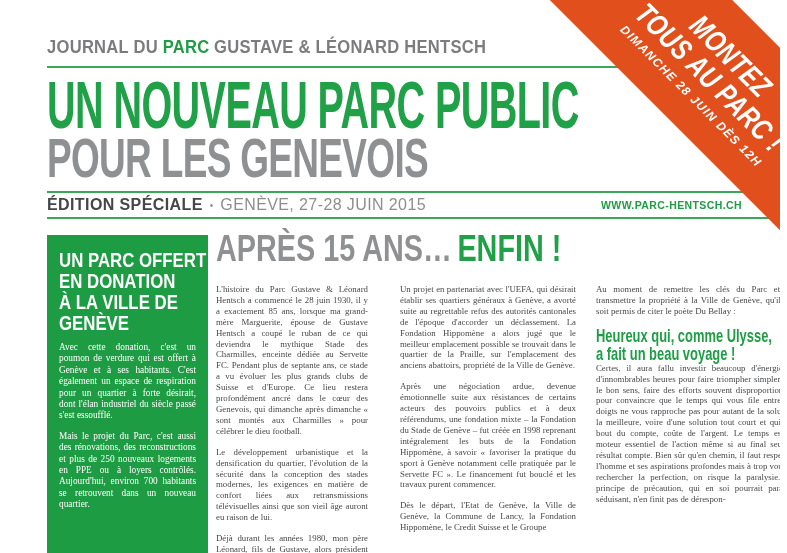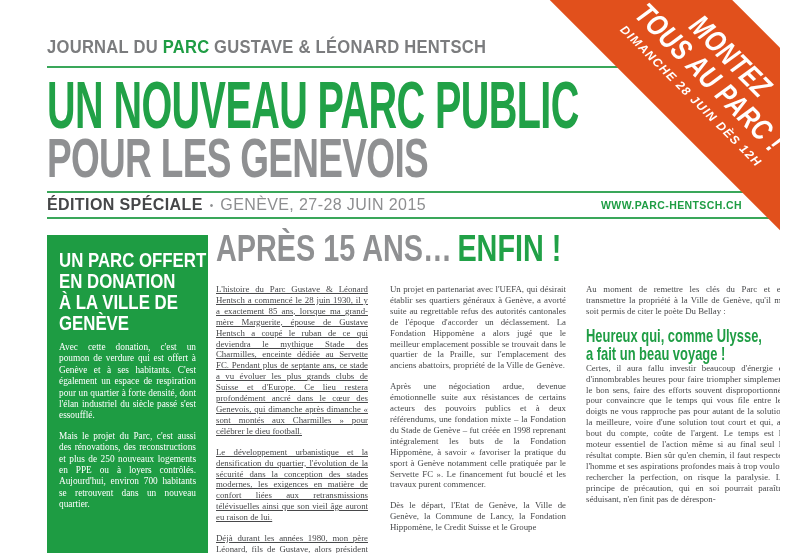--- a/index.html
+++ b/index.html
@@ -47,22 +47,22 @@
   
   .article-headline{position:absolute;left:216px;top:231px;font-size:36px;font-weight:bold;
                     line-height:36px;transform:scaleX(.80);transform-origin:left center;white-space:nowrap;}
   .article-headline .gray{color:#8f9092;}
   .article-headline .green{color:#21a147;margin-left:7px;}
   .columns{position:absolute;left:216px;top:284px;height:269px;display:flex;overflow:hidden;}
   .col{font-family:"Liberation Serif",serif;font-size:8.8px;line-height:10.9px;color:#47484a;
        text-align:justify;}
   .col p{margin:0;}
   .col p + p{margin-top:10px;}
-  .col1{width:152px;margin-right:22px;text-decoration:underline;}
-  .col2{width:176px;margin-right:20px;}
+  .col1{width:152px;margin-right:4px;}
+  .col2{width:176px;margin-right:20px;margin-left:28px;}
   .col3{width:199px;}
   .subhead{margin:10px 0 0 0;}
   .subhead div{font-family:"Liberation Sans",sans-serif;font-size:19px;font-weight:bold;color:#1f9d44;
                line-height:18px;transform:scaleX(.68);transform-origin:left center;white-space:nowrap;}
 </style>
 </head>
 <body>
 
 <div class="page">
 
@@ -89,21 +89,21 @@
     <div class="small">DIMANCHE 28 JUIN DÈS 12H</div>
   </div>
 
   <div class="sidebar">
     <div class="sidebar-heading">
       <div>UN PARC OFFERT</div>
       <div>EN DONATION</div>
       <div>À LA VILLE DE</div>
       <div>GENÈVE</div>
     </div>
-    <p>Avec cette donation, c'est un poumon de verdure qui est offert à Genève et à ses habitants. C'est également un espace de respiration pour un quartier à forte densité, dont l'élan industriel du siècle passé s'est essoufflé.</p>
+    <p>Avec cette donation, c'est un poumon de verdure qui est offert à Genève et à ses habitants. C'est également un espace de respiration pour un quartier à forte désirait, dont l'élan industriel du siècle passé s'est essoufflé.</p>
     <p>Mais le projet du Parc, c'est aussi des rénovations, des reconstructions et plus de 250 nouveaux logements en PPE ou à loyers contrôlés. Aujourd'hui, environ 700 habitants se retrouvent dans un nouveau quartier.</p>
   </div>
 
   <div class="article-headline"><span class="gray">APRÈS 15 ANS…</span><span class="green">ENFIN !</span></div>
 
   <div class="columns">
     <div class="col col1">
       <p>L'histoire du Parc Gustave &amp; Léonard Hentsch a commencé le 28 juin 1930, il y a exactement 85 ans, lorsque ma grand-mère Marguerite, épouse de Gustave Hentsch a coupé le ruban de ce qui deviendra le mythique Stade des Charmilles, enceinte dédiée au Servette FC. Pendant plus de septante ans, ce stade a vu évoluer les plus grands clubs de Suisse et d'Europe. Ce lieu restera profondément ancré dans le cœur des Genevois, qui dimanche après dimanche « sont montés aux Charmilles » pour célébrer le dieu football.</p>
       <p>Le développement urbanistique et la densification du quartier, l'évolution de la sécurité dans la conception des stades modernes, les exigences en matière de confort liées aux retransmissions télévisuelles ainsi que son vieil âge auront eu raison de lui.</p>
       <p>Déjà durant les années 1980, mon père Léonard, fils de Gustave, alors président de la Fondation Hippomène, détentrice des</p>

